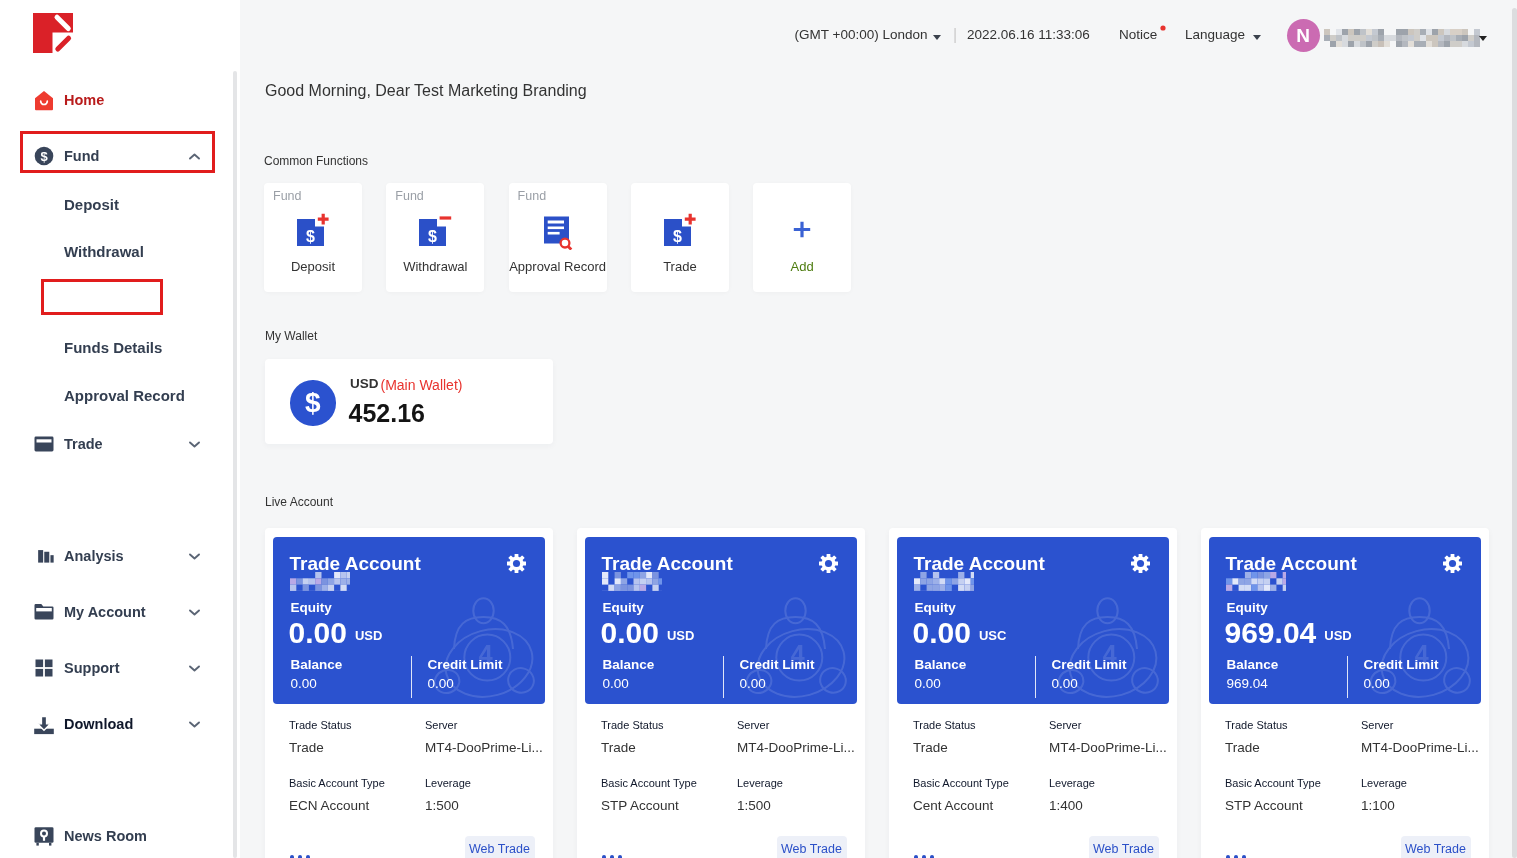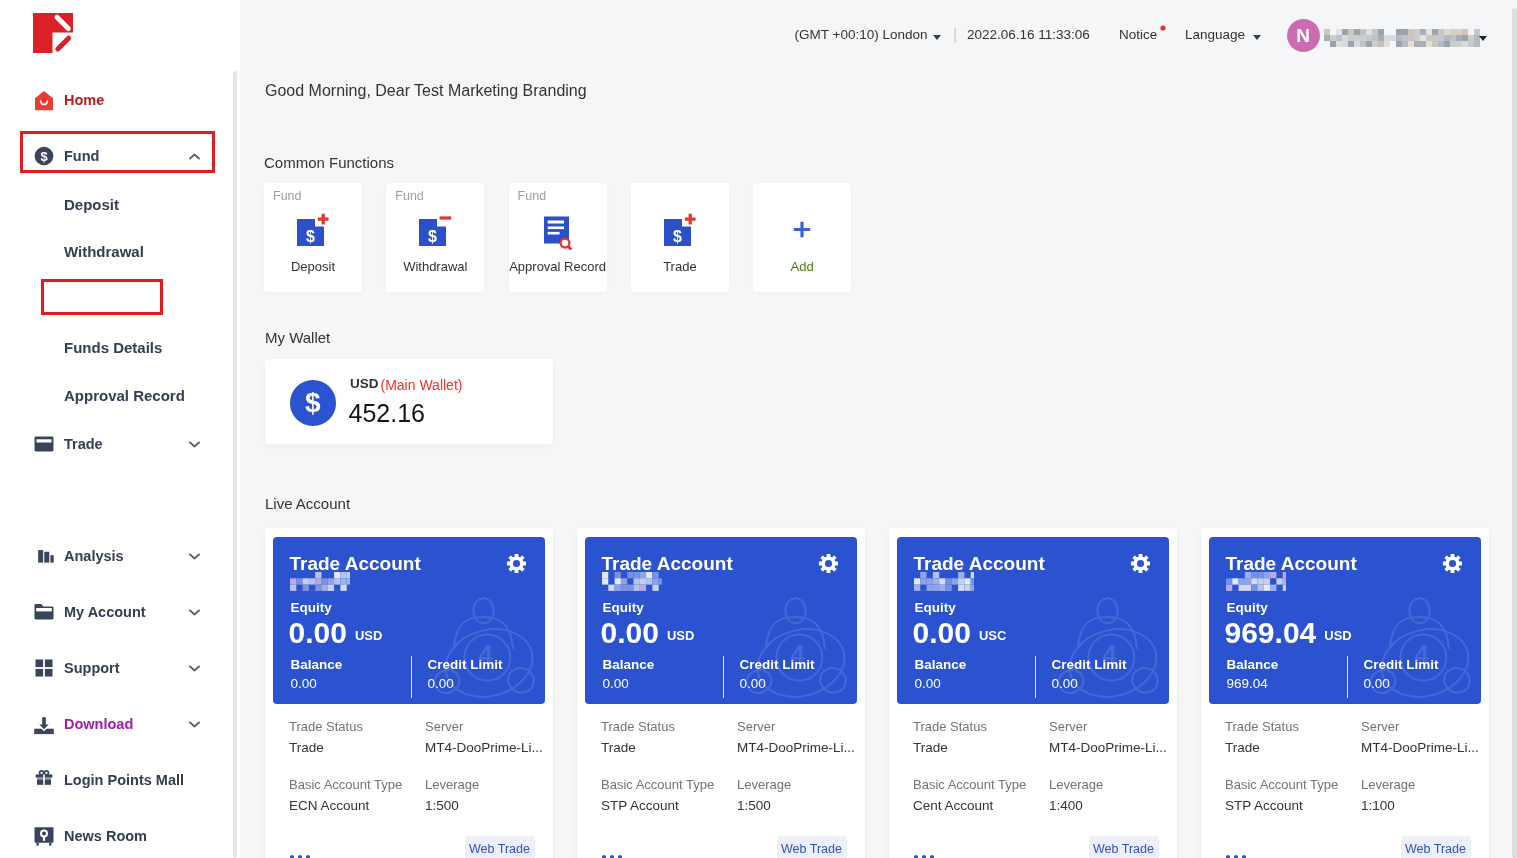--- a/index.html
+++ b/index.html
@@ -11,58 +11,58 @@
 .mtx.sub{font-size:15px}
 .mch{position:absolute;left:189px;top:11px}
 .rect-fund{position:absolute;left:20px;top:131px;width:195px;height:42px;border:3px solid #e11d1d}
 .rect-transfer{position:absolute;left:41px;top:279px;width:122px;height:36px;border:3px solid #e11d1d}
 .sb-thumb{position:absolute;left:233px;top:71px;width:4px;height:787px;border-radius:3px;background:#e4e5e7}
 #content{position:absolute;left:240px;top:0;width:1277px;height:858px}
 #topbar{position:absolute;left:0;top:0;width:1277px;height:72px;font-size:13.5px;color:#333}
 .tb{position:absolute;top:27px;white-space:nowrap}
 .caret{display:inline-block;width:0;height:0;border-left:4.5px solid transparent;border-right:4.5px solid transparent;border-top:5.5px solid #3a414c;vertical-align:2px}
 .greet{position:absolute;left:25px;top:81.5px;font-size:16px;color:#333}
-.stitle{position:absolute;font-size:15px;color:#333}
+.stitle{position:absolute;font-size:12px;color:#333}
 .fcard{position:absolute;top:183px;width:98px;height:108.5px;background:#fff;border-radius:4px;box-shadow:0 1px 4px rgba(0,0,0,0.03)}
 .fcat{position:absolute;left:9px;top:6px;font-size:12.5px;color:#9a9fa6}
 .fic{margin-top:29px;display:flex;justify-content:center}
 .flb{position:absolute;top:76px;width:100%;text-align:center;font-size:13px;color:#333;white-space:nowrap}
 #wallet{position:absolute;left:264.5px;top:358.8px;width:288px;height:85.4px;background:#fff;border-radius:4px;box-shadow:0 2px 6px rgba(30,40,80,0.04)}
 .wcirc{position:absolute;left:25.5px;top:21.5px;width:45.5px;height:45.5px;border-radius:50%;background:#2b52cf;color:#fff;font-size:28px;font-weight:bold;display:flex;align-items:center;justify-content:center}
 .wusd{position:absolute;left:85.5px;top:17.5px;font-size:13.5px;font-weight:bold;color:#333}
 .wmain{position:absolute;left:116px;top:18.5px;font-size:14px;color:#e8332e}
-.wval{position:absolute;left:84px;top:40px;font-size:25px;font-weight:normal;color:#141414}
+.wval{position:absolute;left:84px;top:40px;font-size:25px;font-weight:bold;color:#141414}
 .acard{position:absolute;top:527.8px;width:288px;height:352px;background:#fff;border-radius:4px;box-shadow:0 2px 6px rgba(30,40,80,0.04)}
 .bluecard{position:absolute;left:8px;top:9px;width:272px;height:167.3px;background:#2b52cf;border-radius:4px;overflow:hidden;color:#fff}
 .ta-title{position:absolute;left:17px;top:16.5px;font-size:19px;font-weight:bold}
 .ta-mosaic{position:absolute;left:17px;top:35.5px}
 .ta-gear{position:absolute;left:234.8px;top:17px}
 .ta-eq{position:absolute;left:18px;top:63px;font-size:13.5px;font-weight:bold}
 .ta-val{position:absolute;left:16px;top:79px;font-size:30px;font-weight:bold}
 .ta-cur{font-size:13px;margin-left:8px;vertical-align:3px}
 .ta-cols{position:absolute;left:18px;top:120px;width:240px;display:flex}
 .ta-col{width:120px}
 .ta-lb{font-size:13.5px;font-weight:bold}
 .ta-v2{font-size:13.5px;margin-top:4.5px}
 .ta-sep{position:absolute;left:120px;top:-1px;width:1px;height:42px;background:rgba(255,255,255,0.85)}
 .winfo{position:absolute;left:0;top:0;width:288px;height:352px}
 .wrow{position:absolute;left:0;width:288px}
 .wc1{position:absolute;left:24.5px;white-space:nowrap}
 .wc2{position:absolute;left:160.5px;white-space:nowrap}
-.glb{font-size:13px;color:#737373}
+.glb{font-size:11px;color:#0f172a}
 .gval{font-size:13.5px;color:#333}
 .dots{position:absolute;left:25px;top:318px}
 .dots i{display:inline-block;width:4.6px;height:4.6px;border-radius:50%;background:#2b50c8;margin-right:3.6px}
 .webtrade{position:absolute;left:200px;top:308.5px;width:70px;height:30px;background:#edf0f8;border-radius:4px;font-size:12.5px;color:#2b50c8;text-align:center;line-height:26px}
 #pg-thumb{position:absolute;left:1511.5px;top:8px;width:5.5px;height:850px;border-radius:3px;background:#dcdddf}
 </style></head>
 <body>
 <div id="content">
   <div id="topbar">
-    <span class="tb" style="left:554.5px">(GMT +00:10) London</span>
+    <span class="tb" style="left:554.5px">(GMT +00:00) London</span>
     <span class="tb" style="left:693px;top:30px"><span class="caret"></span></span>
     <span class="tb" style="left:713px;top:26px;color:#ccc;font-size:16px">|</span>
     <span class="tb" style="left:727px">2022.06.16 11:33:06</span>
     <span class="tb" style="left:879px">Notice</span>
     <span class="tb" style="left:920px;top:25px">
         <svg width="6" height="6">
           <circle cx="3" cy="3" r="2.6" fill="#e8332e"></circle>
         </svg>
       </span>
     <span class="tb" style="left:945px">Language</span>
@@ -700,41 +700,26 @@
     </div>
 <div class="mi" style="top:710px">
       <span class="mic">
         <svg width="20" height="21" viewBox="0 0 20 21">
           <rect x="0.2" y="14.7" width="19.6" height="5.4" fill="#39455a"></rect>
           <g stroke="#fff" stroke-width="1.3">
             <path d="M7.5 2.5 h5 v7.3 h3.8 L10 16.2 L3.7 9.8 h3.8 Z" fill="#39455a"></path>
           </g>
         </svg>
       </span>
-      <span class="mtx" style="color:#a21caf">Download</span>
+      <span class="mtx" style="color:#0f172a">Download</span>
       <span class="mch">
         <svg width="11" height="7" viewBox="0 0 11 7">
           <path d="M1 1.5 L5.5 5.5 L10 1.5" fill="none" stroke="#5b6575" stroke-width="1.9" stroke-linecap="round" stroke-linejoin="round"></path>
         </svg>
       </span>
-    </div>
-<div class="mi" style="top:766px">
-      <span class="mic">
-        <svg width="20" height="20" viewBox="0 0 20 20">
-          <g fill="none" stroke="#39455a" stroke-width="1.7">
-            <circle cx="7.6" cy="2.9" r="2"></circle>
-            <circle cx="12.4" cy="2.9" r="2"></circle>
-          </g>
-          <rect x="1.6" y="4.4" width="16.8" height="3.1" fill="#39455a"></rect>
-          <rect x="3" y="7.5" width="14" height="2" fill="#39455a" opacity="0.55"></rect>
-          <rect x="3" y="9.5" width="14" height="5.3" fill="#39455a"></rect>
-          <rect x="9.2" y="4.4" width="1.6" height="10.4" fill="#fff"></rect>
-        </svg>
-      </span>
-      <span class="mtx" style="color:#333e50">Login Points Mall</span>
     </div>
 <div class="mi" style="top:822px">
       <span class="mic">
         <svg width="20" height="20" viewBox="0 0 20 20">
           <rect x="0.5" y="1.2" width="19" height="15.6" rx="1.3" fill="#39455a"></rect>
           <rect x="2.4" y="16.8" width="2.4" height="2.8" fill="#39455a"></rect>
           <rect x="15" y="16.8" width="2.4" height="2.8" fill="#39455a"></rect>
           <circle cx="10" cy="7.4" r="4" fill="#fff"></circle>
           <circle cx="10" cy="7.4" r="2" fill="#39455a"></circle>
           <rect x="8.9" y="10.2" width="2.2" height="4.6" fill="#fff"></rect>

